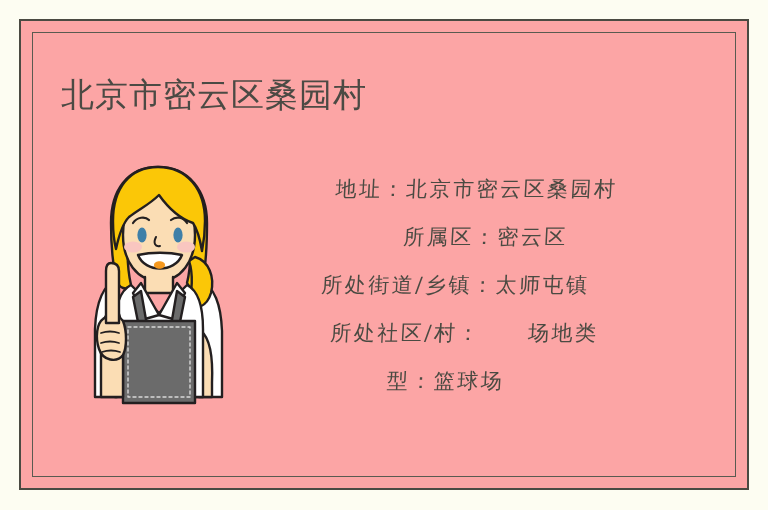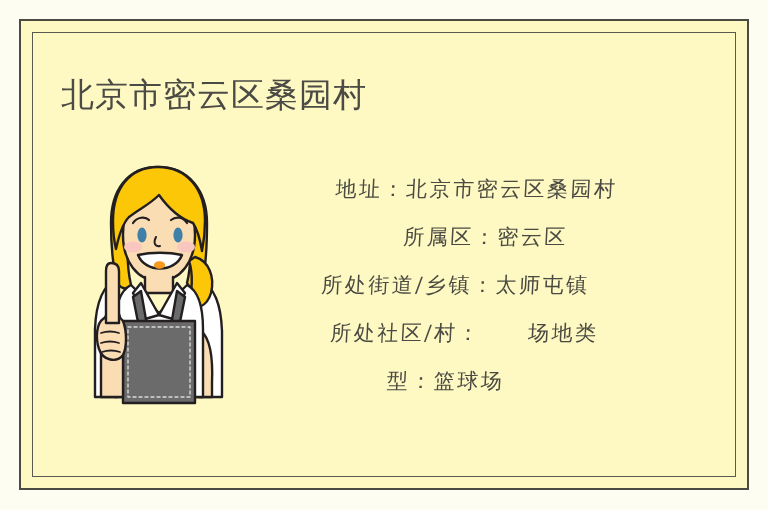--- a/index.html
+++ b/index.html
@@ -9,21 +9,21 @@
     font-family:"Liberation Sans", sans-serif;
     overflow:hidden;
     position:relative;
   }
   #card-frame-outer{
     position:absolute;
     left:19px; top:19px;
     width:730px; height:471px;
     border:2px solid #4a4a42;
     box-sizing:border-box;
-    background:#fef9c3;
+    background:#fca5a5;
   }
   #card-frame-inner{
     position:absolute;
     left:11px; top:11px;
     right:11px; bottom:11px;
     border:1px solid #5a5a50;
     box-sizing:border-box;
   }
   #page-title{
     position:absolute;

